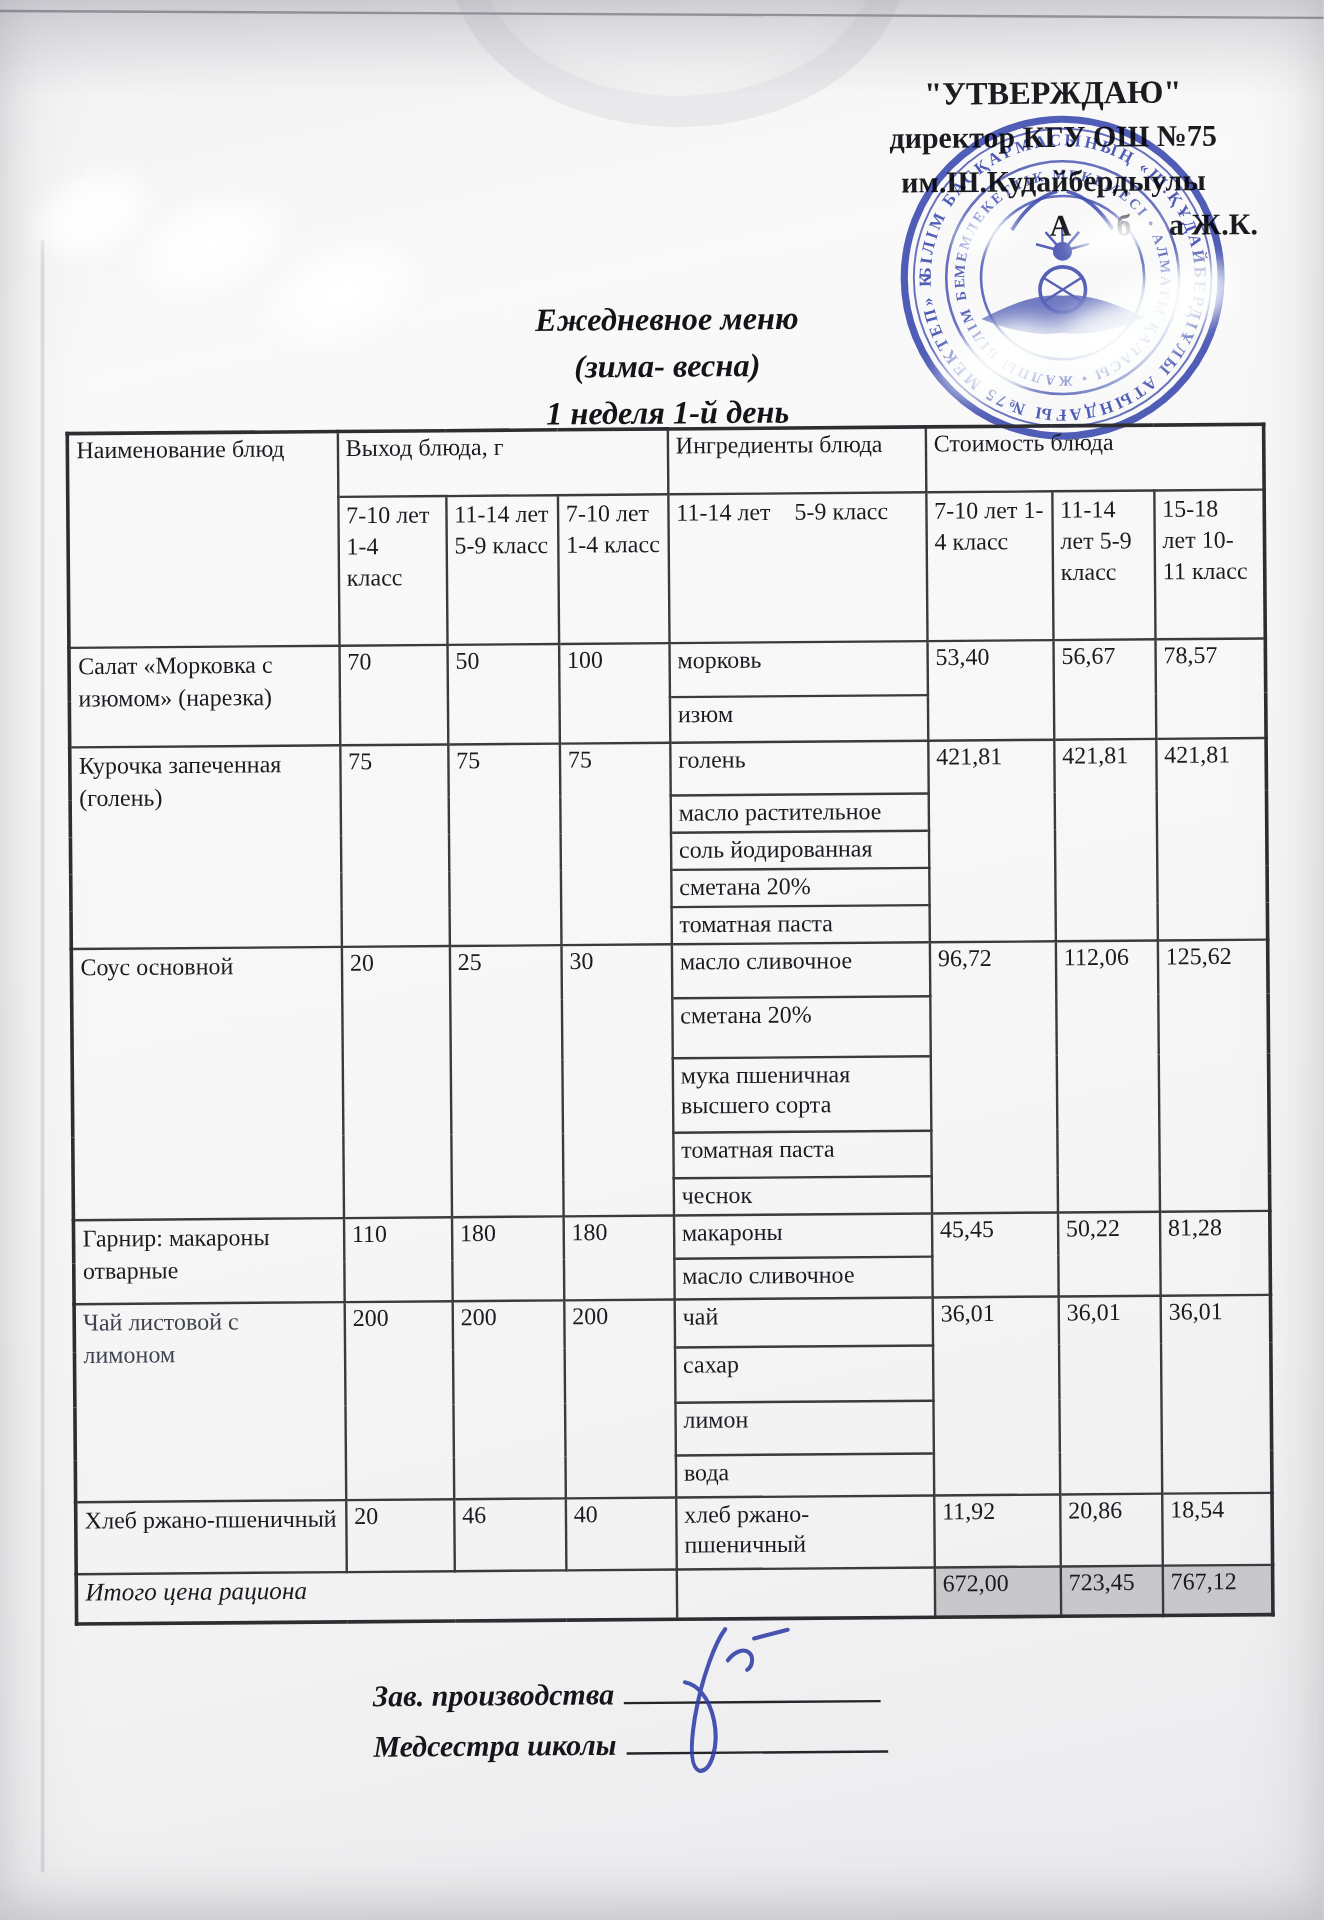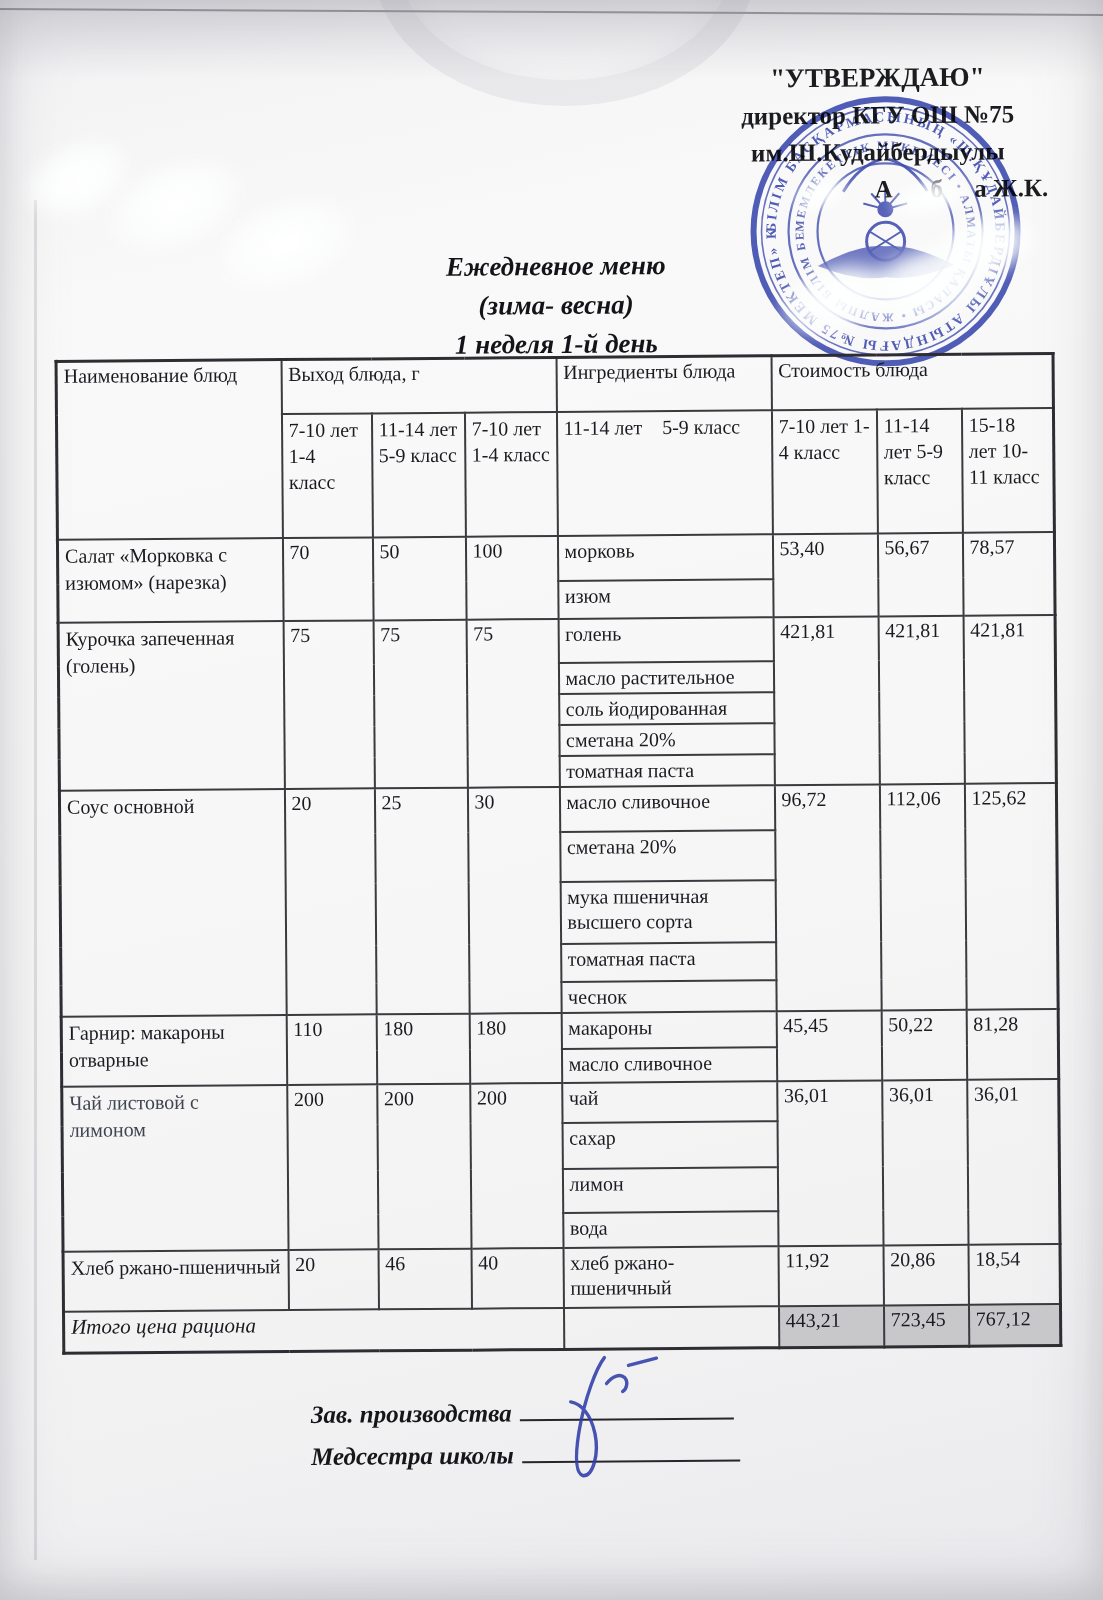--- a/index.html
+++ b/index.html
@@ -263,21 +263,21 @@
           <td class="num vmid">40</td>
           <td class="ing">хлеб ржано-пшеничный</td>
           <td class="num">11,92</td>
           <td class="num">20,86</td>
           <td class="num">18,54</td>
         </tr>
 
         <tr style="height:42px">
           <td class="total-label" colspan="4">Итого цена рациона</td>
           <td></td>
-          <td class="total-val">443,21</td>
+          <td class="total-val">672,00</td>
           <td class="total-val">723,45</td>
           <td class="total-val">767,12</td>
         </tr>
       </tbody>
     </table>
 
     <div class="sigs">
       <div>
         <span>Зав. производства</span><span class="sig-line w1"></span>
       </div>

